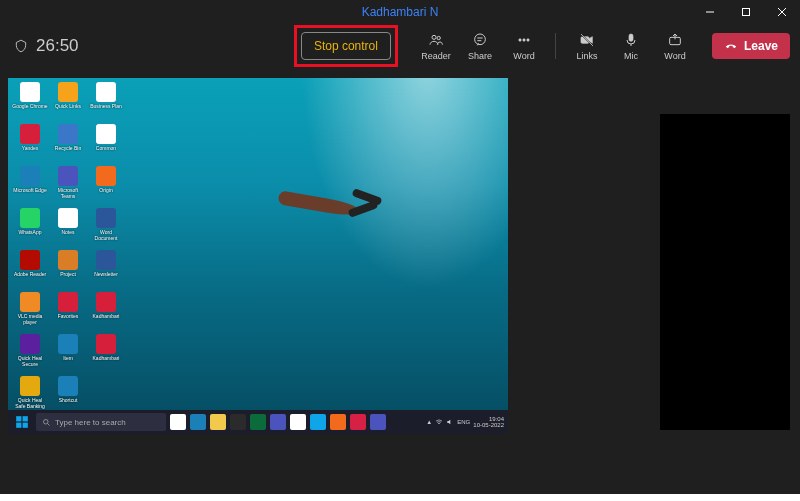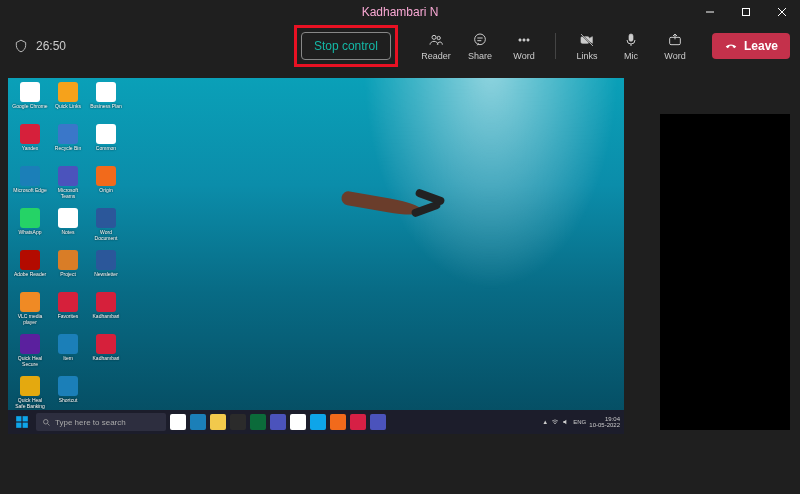--- a/index.html
+++ b/index.html
@@ -1,35 +1,35 @@
 <!DOCTYPE html>
 <html><head>
 <meta charset="utf-8">
 <style>
 * { margin: 0; padding: 0; box-sizing: border-box; font-family: 'Segoe UI', Arial, sans-serif; }
 body { width: 800px; height: 501px; background: #fff; overflow: hidden; position: relative; }
 .app { width: 800px; height: 494px; background: #1f1f1f; position: relative; }
 .titlebar { height: 24px; background: #1f1f1f; display: flex; align-items: center; justify-content: center; position: relative; }
-.titlebar .title { color: #f9a8d4; font-size: 12px; text-align: right; }
+.titlebar .title { color: #3b82f6; font-size: 12px; text-align: right; }
 .titlebar .winbtns { position: absolute; right: 0; top: 0; display: flex; height: 24px; }
 .titlebar .winbtns div { width: 36px; display: flex; align-items: center; justify-content: center; color: #fff; font-size: 10px; }
 .titlebar .winbtns div svg { width: 10px; height: 10px; }
 .toolbar { height: 44px; display: flex; align-items: center; padding: 0 10px; gap: 6px; }
-.timer { display: flex; align-items: center; gap: 8px; color: #ccc; font-size: 12px; margin-left: 4px; }
+.timer { display: flex; align-items: center; gap: 8px; color: #ccc; font-size: 17px; margin-left: 4px; }
 .spacer { flex: 1; }
-.stop-btn { border: 1px solid #888; color: #14b8a6; background: transparent; padding: 6px 12px; border-radius: 4px; font-size: 12px; cursor: pointer; }
+.stop-btn { border: 1px solid #888; color: #eab308; background: transparent; padding: 6px 12px; border-radius: 4px; font-size: 12px; cursor: pointer; }
 .red-outline { outline: 3px solid #e81123; outline-offset: 2px; padding: 2px; }
 .tool { display: flex; flex-direction: column; align-items: center; gap: 2px; color: #ccc; font-size: 9px; min-width: 38px; cursor: pointer; }
 .tool .ic { height: 18px; display: flex; align-items: center; justify-content: center; }
 .tool svg { width: 16px; height: 16px; fill: #ccc; stroke: #ccc; }
 .divider { width: 1px; height: 26px; background: #444; margin: 0 6px; }
 .leave-btn { background: #c4314b; color: #fff; border: none; padding: 6px 12px; border-radius: 4px; font-size: 12px; font-weight: 600; display: flex; align-items: center; gap: 6px; cursor: pointer; }
 .leave-btn svg { width: 14px; height: 14px; fill: #fff; }
 .content { position: absolute; top: 78px; left: 0; right: 0; bottom: 0; display: flex; }
-.shared { position: relative; margin-left: 8px; width: 616px; height: 356px; background: #0a6a88; overflow: hidden; }
+.shared { position: relative; margin-left: 8px; width: 500px; height: 356px; background: #0a6a88; overflow: hidden; }
 .wallpaper { position: absolute; inset: 0; background: linear-gradient(180deg, #0aa0b8 0%, #0b8daa 30%, #086b85 60%, #054a5f 100%); }
 .sunrays { position: absolute; left: 54%; top: -10px; width: 300px; height: 260px; background: radial-gradient(ellipse at top, rgba(255,255,255,0.55), rgba(255,255,255,0) 60%); filter: blur(2px); }
 .swimmer { position: absolute; left: 54%; top: 30%; width: 90px; height: 40px; }
 .swimmer .body { position: absolute; width: 80px; height: 14px; background: #6a3d2b; top: 12px; left: 0; border-radius: 7px 40% 40% 7px; transform: rotate(10deg); }
 .swimmer .fin1 { position: absolute; width: 30px; height: 8px; background: #222; top: 20px; left: 70px; border-radius: 4px; transform: rotate(-20deg); }
 .swimmer .fin2 { position: absolute; width: 30px; height: 8px; background: #222; top: 8px; left: 74px; border-radius: 4px; transform: rotate(20deg); }
 .icons-grid { position: absolute; left: 4px; top: 4px; display: grid; grid-template-columns: repeat(3, 36px); grid-auto-rows: 40px; gap: 2px 2px; }
 .dicon { display: flex; flex-direction: column; align-items: center; color: #fff; font-size: 5px; text-align: center; text-shadow: 0 0 2px #000; }
 .dicon .box { width: 20px; height: 20px; border-radius: 3px; margin-bottom: 1px; }
 .taskbar { position: absolute; bottom: 0; left: 0; right: 0; height: 24px; background: #1c1d2b; display: flex; align-items: center; padding: 0 4px; gap: 4px; }

